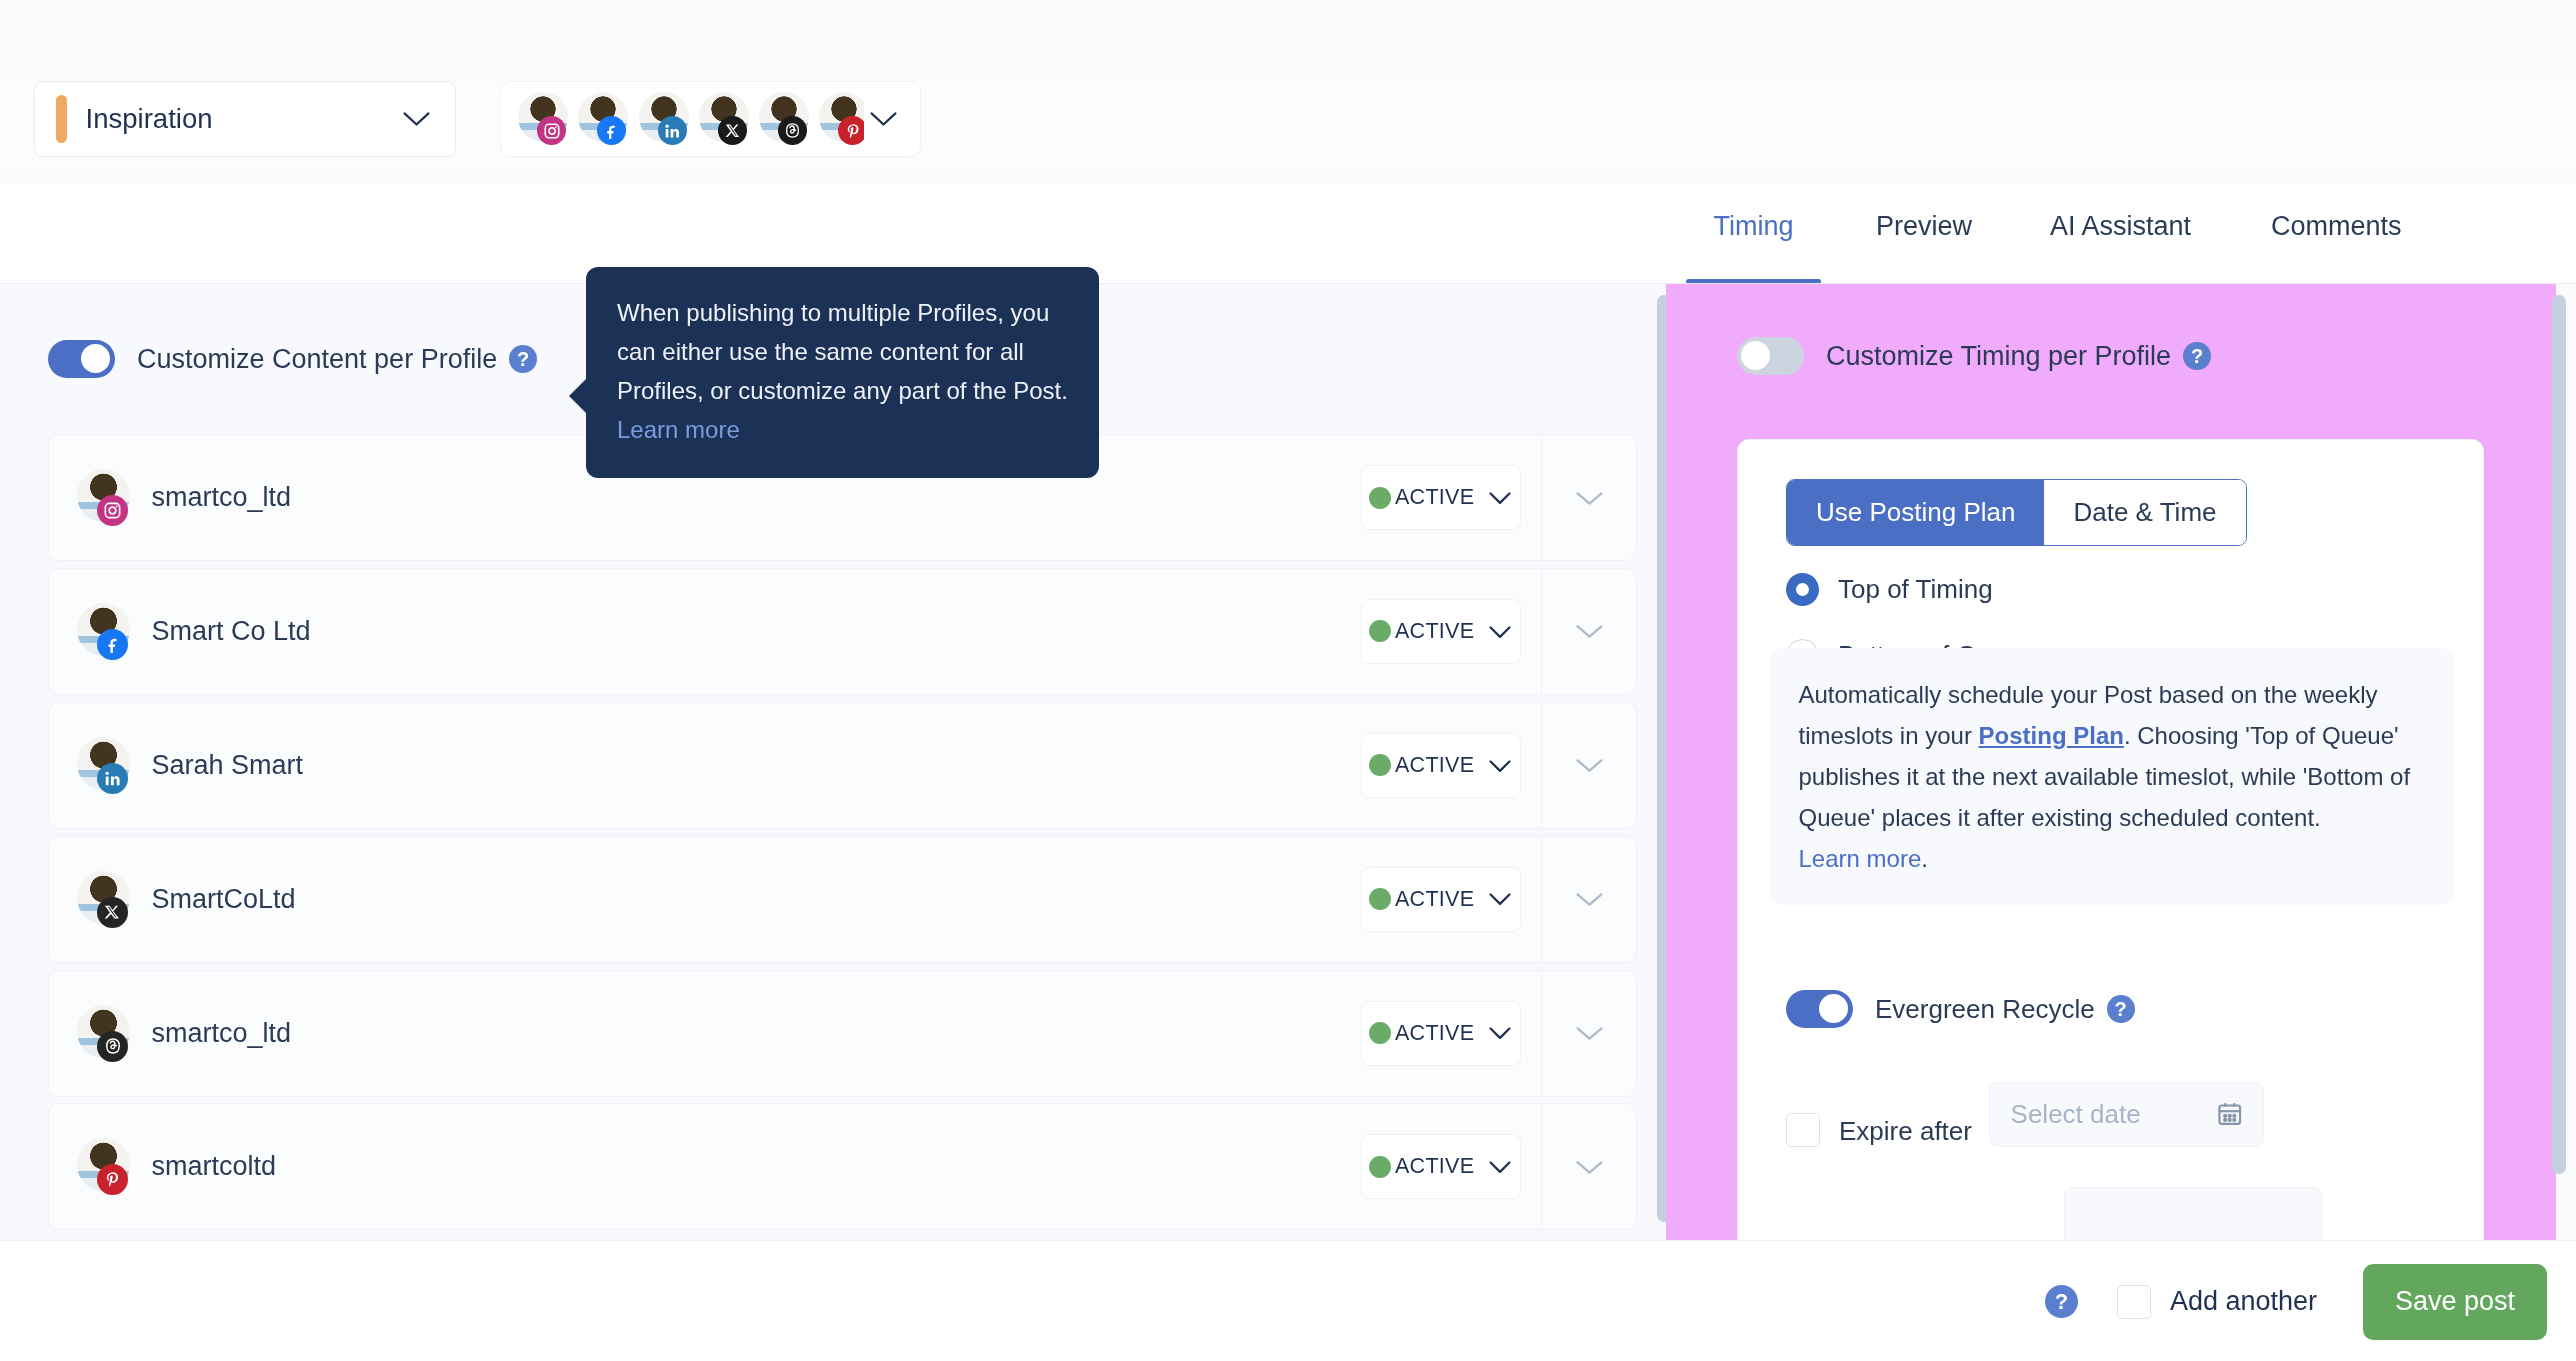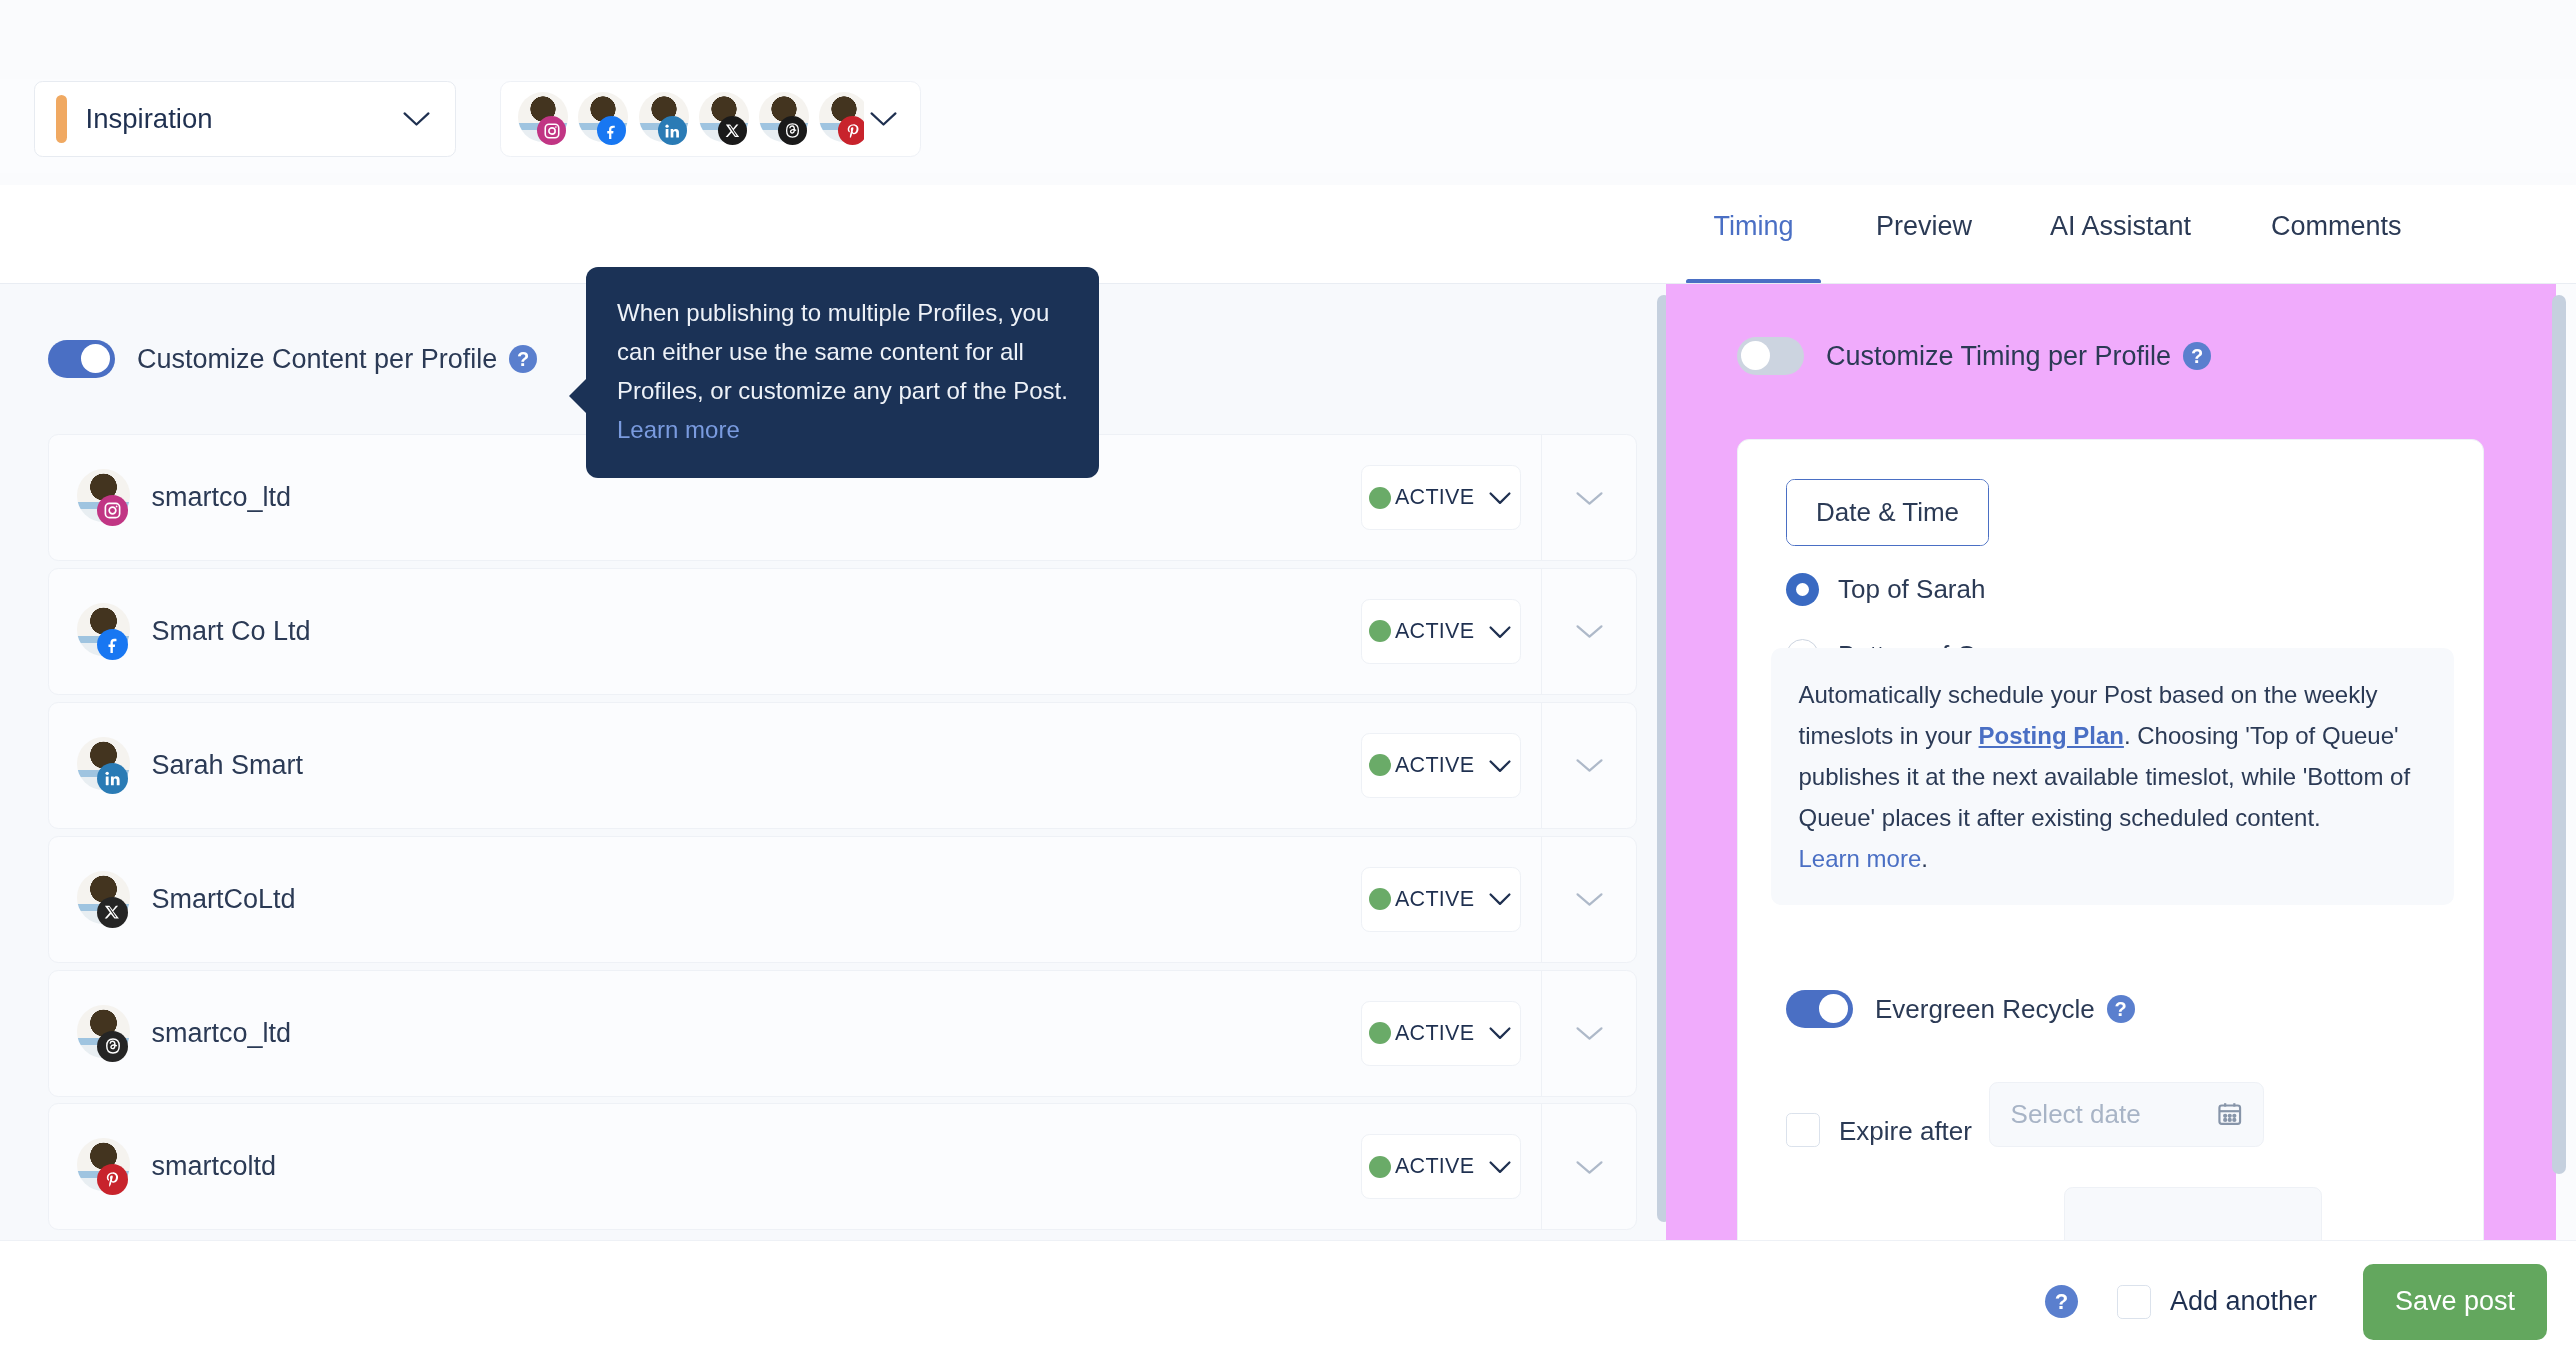--- a/index.html
+++ b/index.html
@@ -543,26 +543,27 @@
     <div class="rp-cust-row">
       <div class="toggle off">
           <div class="knob"></div>
         </div>
       <span class="cust-label">Customize Timing per Profile</span>
       <span class="help-icon">?</span>
     </div>
 
     <div class="timing-card">
       <div class="seg-group">
+        <div class="seg active">Use Posting Plan</div>
         <div class="seg inactive">Date &amp; Time</div>
       </div>
 
       <div class="radio-row" style="top:133px;">
         <span class="radio on"></span>
-        <span class="radio-label">Top of Sarah</span>
+        <span class="radio-label">Top of Timing</span>
       </div>
       <div class="radio-row" style="top:199px;">
         <span class="radio off"></span>
         <span class="radio-label">Bottom of Queue</span>
       </div>
 
       <div class="info-box">
         <div class="info-text"><span>Automatically schedule your Post based on the weekly timeslots in your </span><span class="link bold">Posting Plan</span><span>. Choosing 'Top of Queue' publishes it at the next available timeslot, while 'Bottom of Queue' places it after existing scheduled content.</span><br><span class="link">Learn more</span><span>.</span></div>
       </div>
 

